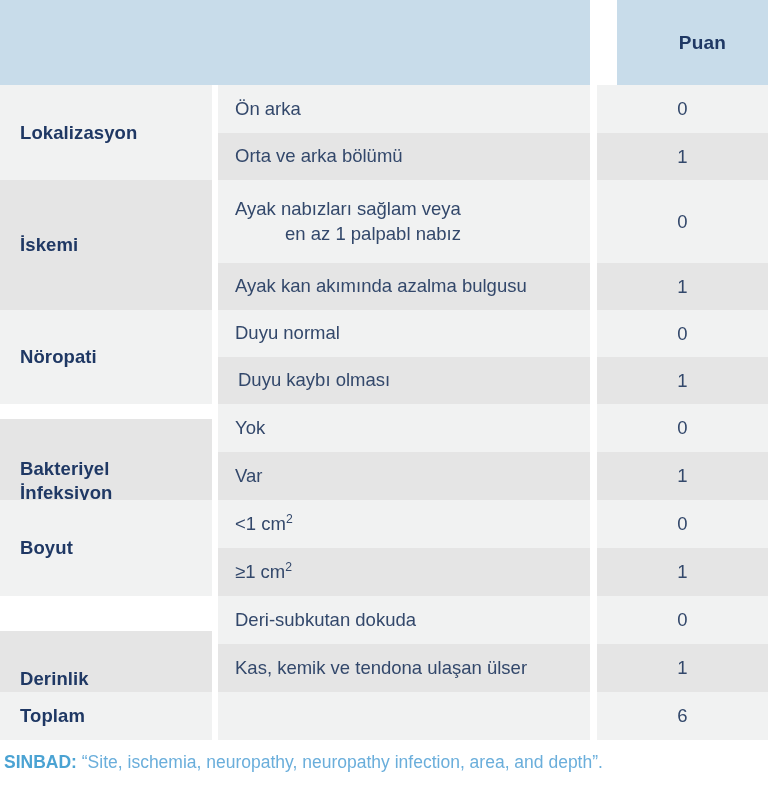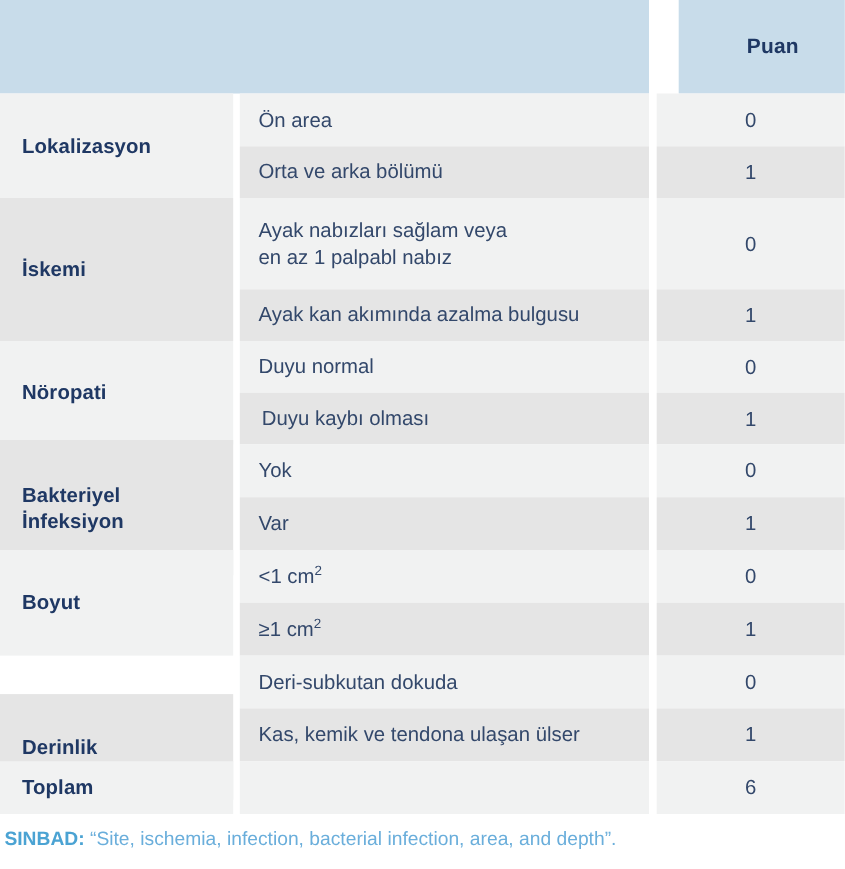--- a/index.html
+++ b/index.html
@@ -111,48 +111,48 @@
 <body>
 
 <div id="sinbad-table">
 
   <div class="cell bg-header header-blank"></div>
   <div class="cell bg-header header-puan">Puan</div>
 
   <div class="cell bg-light col-group" style="top:85px;height:95px;">
     <span class="stack">Lokalizasyon</span>
   </div>
-  <div class="cell bg-light col-desc" style="top:85px;height:48px;">Ön area</div>
+  <div class="cell bg-light col-desc" style="top:85px;height:48px;">Ön arka</div>
   <div class="cell bg-light col-score" style="top:85px;height:48px;">0</div>
 
   <div class="cell bg-dark col-desc" style="top:133px;height:47px;">Orta ve arka bölümü</div>
   <div class="cell bg-dark col-score" style="top:133px;height:47px;">1</div>
 
   <div class="cell bg-dark col-group" style="top:180px;height:130px;">
     <span class="stack">İskemi</span>
   </div>
-  <div class="cell bg-light col-desc desc-multiline" style="top:180px;height:83px;">
+  <div class="cell bg-light col-desc desc-multiline" style="top:180px;height:83px;text-align:right;">
     <span style="white-space:pre-line;">Ayak nabızları sağlam veya
 en az 1 palpabl nabız</span>
   </div>
   <div class="cell bg-light col-score" style="top:180px;height:83px;">0</div>
 
   <div class="cell bg-dark col-desc" style="top:263px;height:47px;text-align:right;">Ayak kan akımında azalma bulgusu</div>
   <div class="cell bg-dark col-score" style="top:263px;height:47px;">1</div>
 
   <div class="cell bg-light col-group" style="top:310px;height:94px;">
     <span class="stack">Nöropati</span>
   </div>
   <div class="cell bg-light col-desc" style="top:310px;height:47px;">Duyu normal</div>
   <div class="cell bg-light col-score" style="top:310px;height:47px;">0</div>
 
   <div class="cell bg-dark col-desc" style="top:357px;height:47px;padding-left:20px;">Duyu kaybı olması</div>
   <div class="cell bg-dark col-score" style="top:357px;height:47px;">1</div>
 
-  <div class="cell bg-dark col-group two-line" style="top:400px;height:123px;">
+  <div class="cell bg-dark col-group two-line" style="top:419px;height:123px;">
     <span class="stack" style="white-space:pre-line;">Bakteriyel
 İnfeksiyon</span>
   </div>
   <div class="cell bg-light col-desc" style="top:404px;height:48px;">Yok</div>
   <div class="cell bg-light col-score" style="top:404px;height:48px;">0</div>
 
   <div class="cell bg-dark col-desc" style="top:452px;height:48px;">Var</div>
   <div class="cell bg-dark col-score" style="top:452px;height:48px;">1</div>
 
   <div class="cell bg-light col-group" style="top:500px;height:96px;">
@@ -178,16 +178,16 @@
   <div class="cell bg-dark col-score" style="top:644px;height:48px;">1</div>
 
   <div class="cell bg-light col-group" style="top:692px;height:48px;">
     <span class="stack">Toplam</span>
   </div>
   <div class="cell bg-light col-desc" style="top:692px;height:48px;"></div>
   <div class="cell bg-light col-score" style="top:692px;height:48px;">6</div>
 
   <div id="footnote">
     <span class="lead">SINBAD:</span>
-    <span>“Site, ischemia, infection, bacterial infection, area, and depth”.</span>
+    <span>“Site, ischemia, neuropathy, neuropathy infection, area, and depth”.</span>
   </div>
 
 </div>
 
 </body></html>

